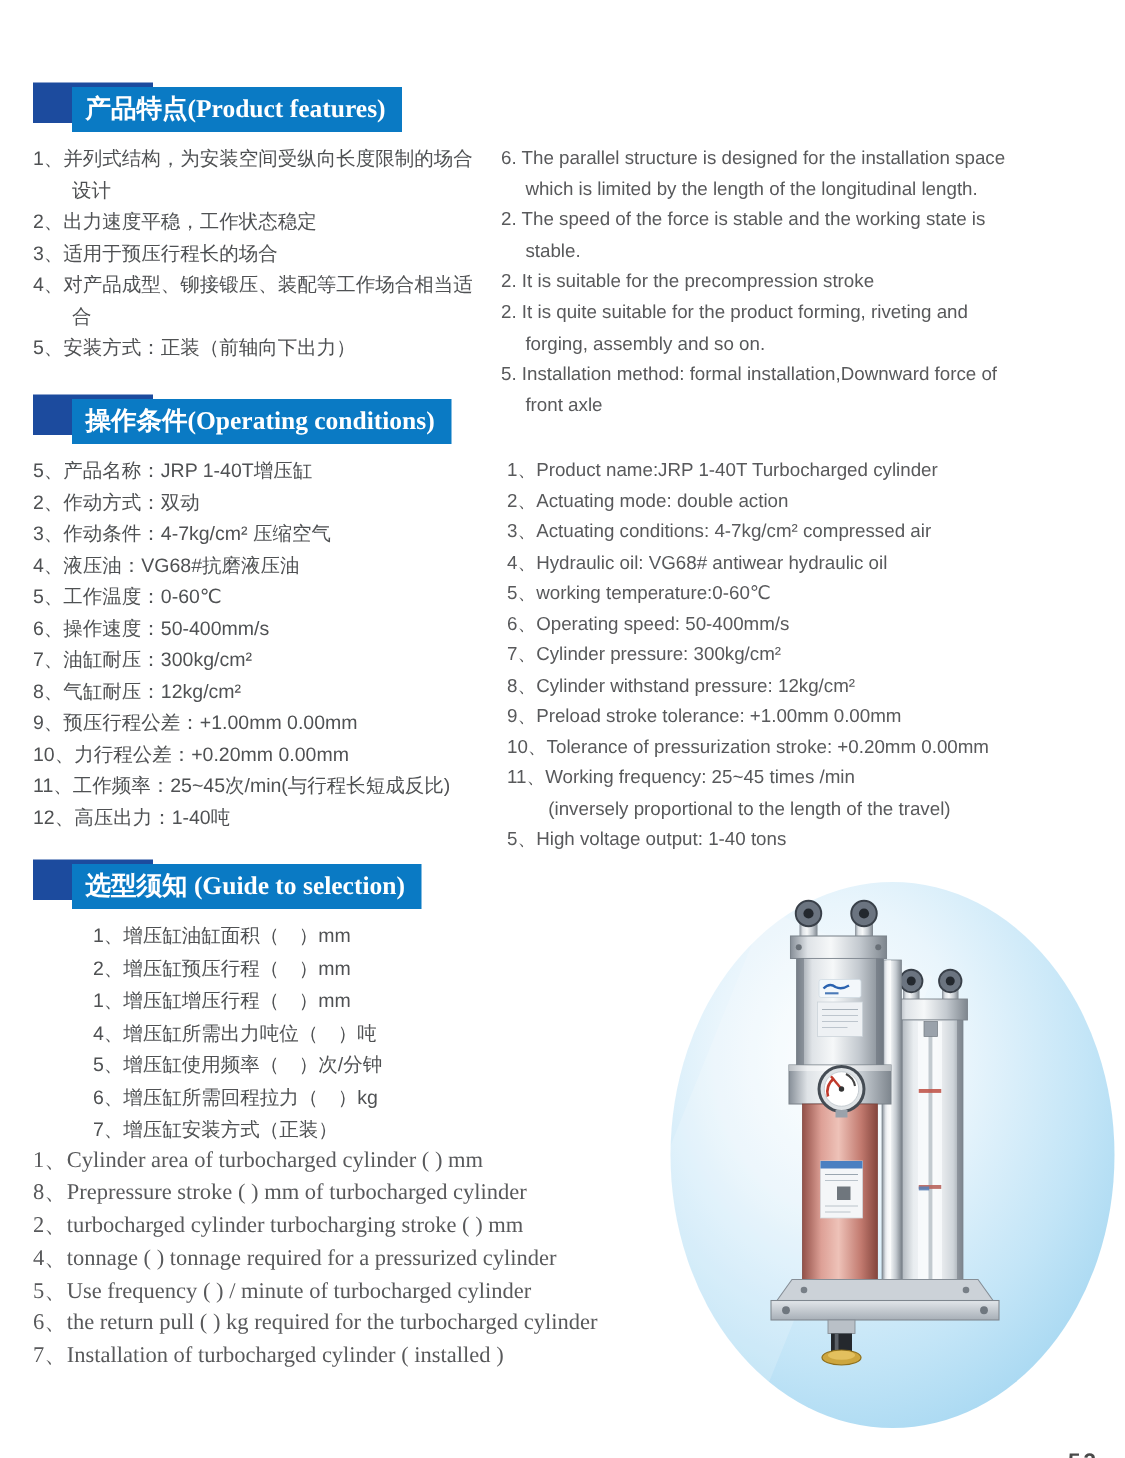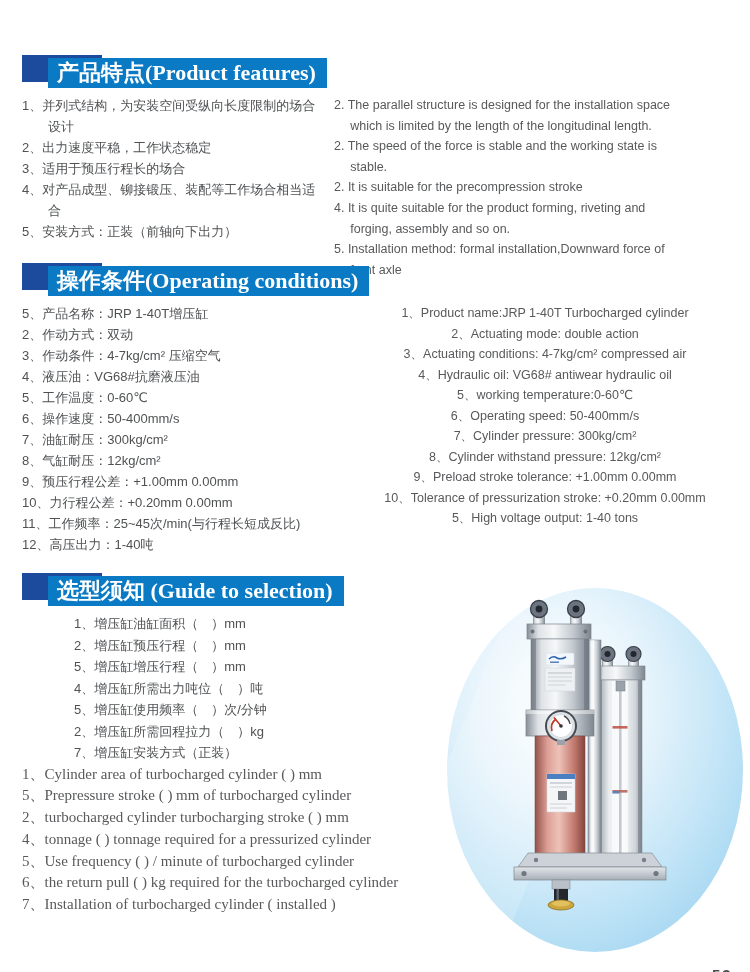--- a/index.html
+++ b/index.html
@@ -16,39 +16,39 @@
 
   .sec-header{position:relative;height:42px;}
   .navy-square{
     position:absolute;left:0;top:2px;width:80px;height:27px;
     background:#1c4b9e;
   }
   .sec-bar{
     position:absolute;left:26px;top:5px;
     background:#0a7ac4;color:#ffffff;
     font-family:"Liberation Serif","DejaVu Serif",serif;
-    font-weight:bold;font-size:22px;line-height:20px;
+    font-weight:bold;font-size:17px;line-height:20px;
     padding:5px 11px 5px 9px;margin:0;white-space:nowrap;
   }
 
   .cols{display:flex;align-items:flex-start;}
   ul.plist{list-style:none;margin:0;padding:0;}
   ul.plist li{white-space:pre-line;}
 
   .col-cn{width:312px;margin-left:36px;flex:none;}
   .col-cn li{
     font-size:13px;line-height:21px;color:#4f5153;
     padding-left:2em;text-indent:-2em;
   }
   .col-en{width:382px;margin-left:20px;flex:none;}
   .col-en li{
     font-size:12.5px;line-height:20.6px;color:#58595b;
     padding-left:1.3em;text-indent:-1.3em;
   }
-  #sec-operating .col-en{margin-left:20px;text-align:center;}
+  #sec-operating .col-en{margin-left:4px;}
   #sec-operating .col-en li{padding-left:2.2em;text-indent:-2.2em;line-height:20.5px;}
 
   #sec-selection .col-cn{width:420px;}
   #sec-selection .col-cn li{line-height:21.5px;}
   .guide-en{width:440px;margin-left:36px;margin-top:7px;}
   .guide-en li{
     font-size:15px;line-height:21.8px;color:#58595b;
     padding-left:1.6em;text-indent:-1.6em;white-space:pre-line;font-family:Liberation Serif, serif;
   }
 
@@ -71,26 +71,26 @@
     <ul class="plist col-cn">
       <li>1、并列式结构，为安装空间受纵向长度限制的场合
 设计</li>
       <li>2、出力速度平稳，工作状态稳定</li>
       <li>3、适用于预压行程长的场合</li>
       <li>4、对产品成型、铆接锻压、装配等工作场合相当适
 合</li>
       <li>5、安装方式：正装（前轴向下出力）</li>
     </ul>
     <ul class="plist col-en">
-      <li>2. The parallel structure is designed for the installation space
+      <li>6. The parallel structure is designed for the installation space
 which is limited by the length of the longitudinal length.</li>
       <li>2. The speed of the force is stable and the working state is
 stable.</li>
       <li>2. It is suitable for the precompression stroke</li>
-      <li>4. It is quite suitable for the product forming, riveting and
+      <li>2. It is quite suitable for the product forming, riveting and
 forging, assembly and so on.</li>
       <li>5. Installation method: formal installation,Downward force of
 front axle</li>
     </ul>
   </div>
 </div>
 
 <div class="section" id="sec-operating">
   <div class="sec-header">
     <span class="navy-square"></span>
@@ -115,42 +115,44 @@
       <li>1、Product name:JRP 1-40T Turbocharged cylinder</li>
       <li>2、Actuating mode: double action</li>
       <li>3、Actuating conditions: 4-7kg/cm² compressed air</li>
       <li>4、Hydraulic oil: VG68# antiwear hydraulic oil</li>
       <li>5、working temperature:0-60℃</li>
       <li>6、Operating speed: 50-400mm/s</li>
       <li>7、Cylinder pressure: 300kg/cm²</li>
       <li>8、Cylinder withstand pressure: 12kg/cm²</li>
       <li>9、Preload stroke tolerance: +1.00mm 0.00mm</li>
       <li>10、Tolerance of pressurization stroke: +0.20mm 0.00mm</li>
+      <li>11、Working frequency: 25~45 times /min
+(inversely proportional to the length of the travel)</li>
       <li>5、High voltage output: 1-40 tons</li>
     </ul>
   </div>
 </div>
 
 <div class="section" id="sec-selection">
   <div class="sec-header">
     <span class="navy-square"></span>
     <h2 class="sec-bar">选型须知 (Guide to selection)</h2>
   </div>
-  <ul class="plist col-cn" style="margin-left:52px;">
+  <ul class="plist col-cn" style="margin-left:40px;">
     <li>1、增压缸油缸面积（　）mm</li>
     <li>2、增压缸预压行程（　）mm</li>
-    <li>5、增压缸增压行程（　）mm</li>
+    <li>1、增压缸增压行程（　）mm</li>
     <li>4、增压缸所需出力吨位（　）吨</li>
     <li>5、增压缸使用频率（　）次/分钟</li>
-    <li>2、增压缸所需回程拉力（　）kg</li>
+    <li>6、增压缸所需回程拉力（　）kg</li>
     <li>7、增压缸安装方式（正装）</li>
   </ul>
   <ul class="plist guide-en">
     <li>1、Cylinder area of turbocharged cylinder ( ) mm</li>
-    <li>5、Prepressure stroke ( ) mm of turbocharged cylinder</li>
+    <li>8、Prepressure stroke ( ) mm of turbocharged cylinder</li>
     <li>2、turbocharged cylinder turbocharging stroke ( ) mm</li>
     <li>4、tonnage ( ) tonnage required for a pressurized cylinder</li>
     <li>5、Use frequency ( ) / minute of turbocharged cylinder</li>
     <li>6、the return pull ( ) kg required for the turbocharged cylinder</li>
     <li>7、Installation of turbocharged cylinder ( installed )</li>
   </ul>
 </div>
 
 <svg id="product-photo" viewBox="0 0 310 390" xmlns="http://www.w3.org/2000/svg">
   <defs>

